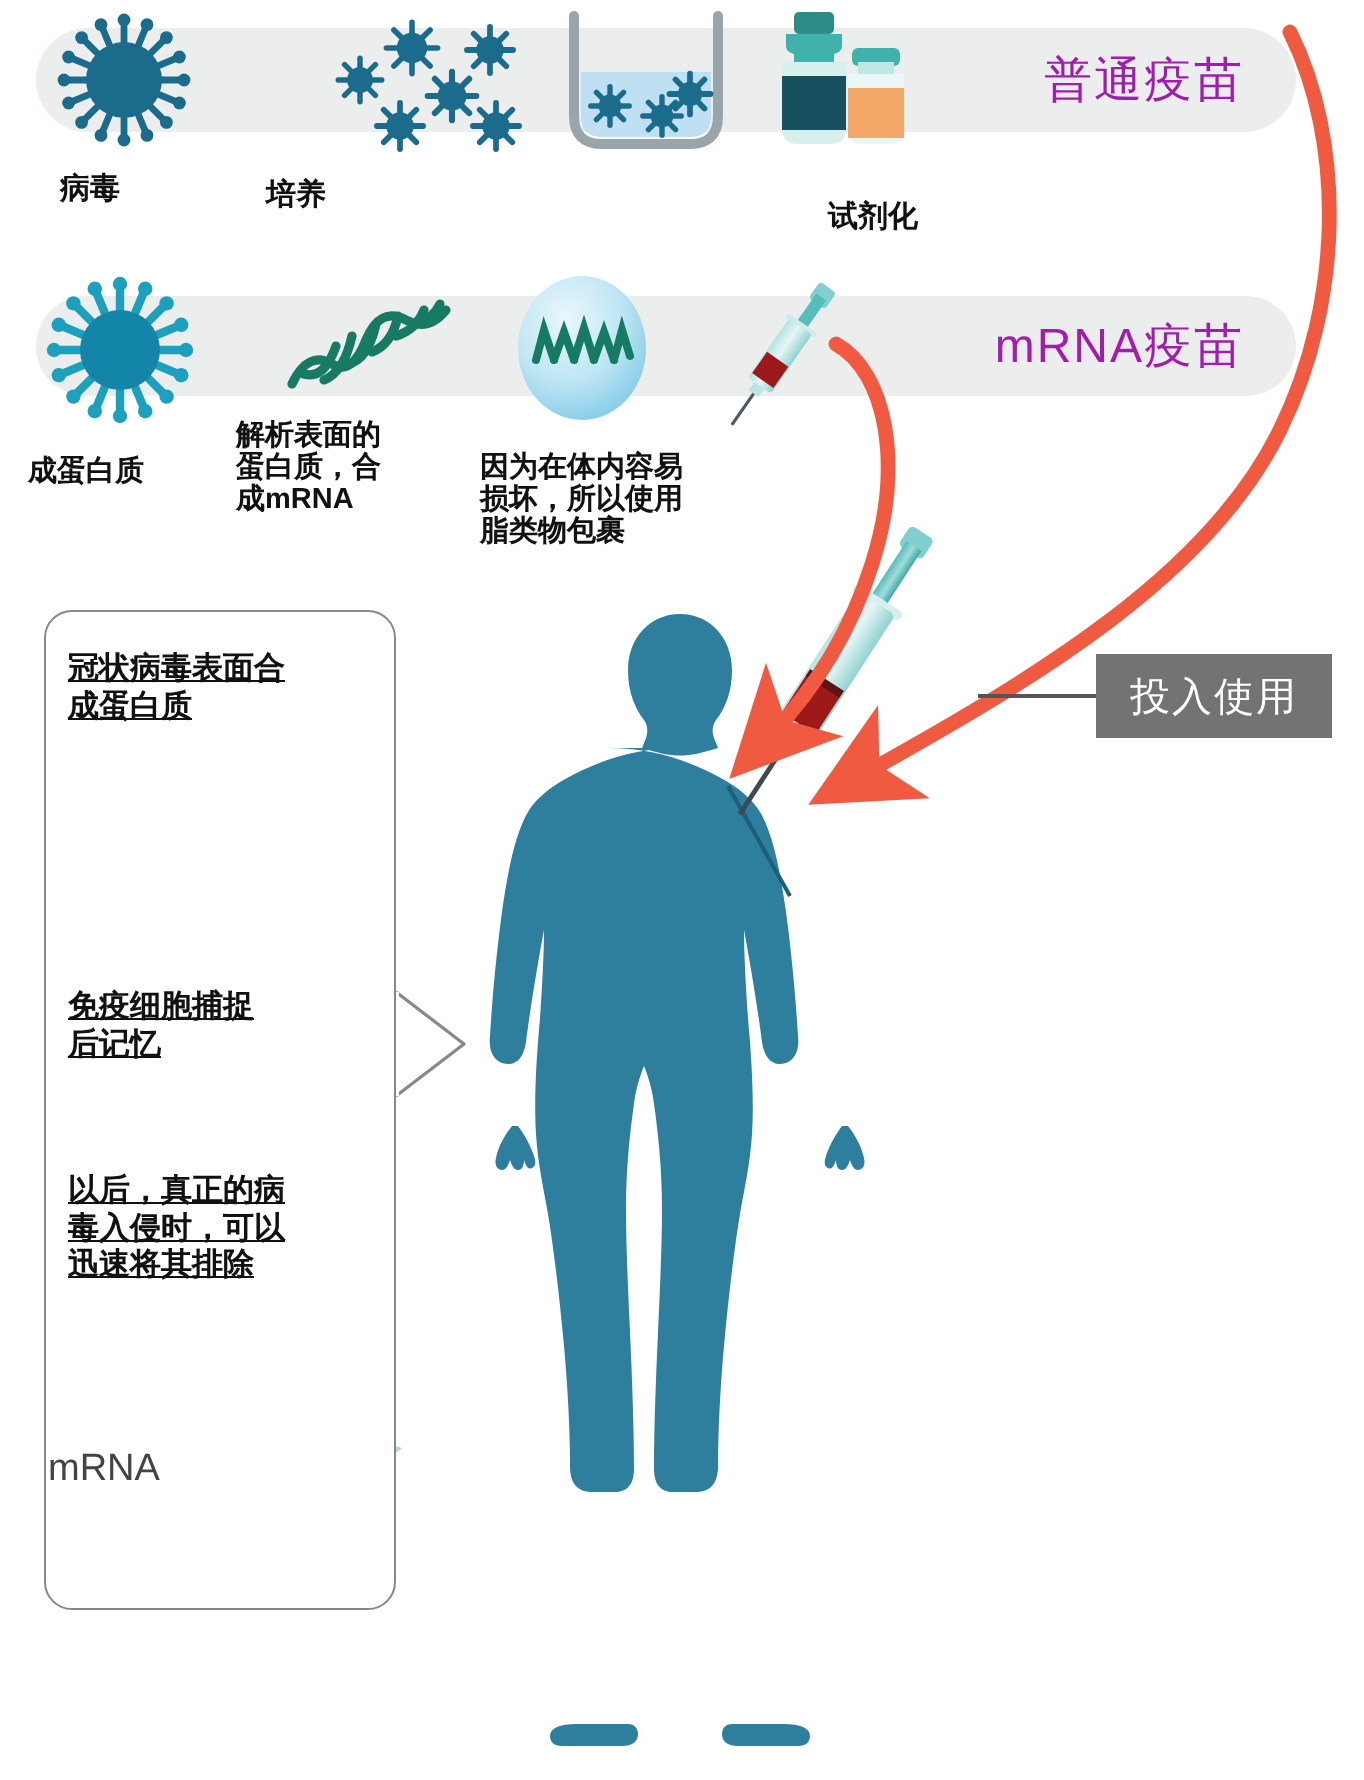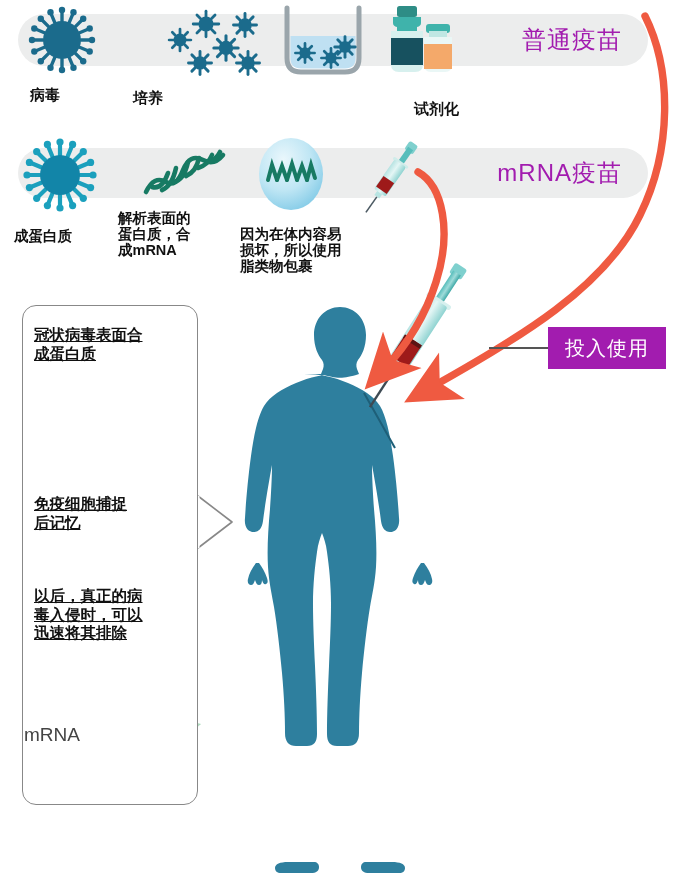--- a/index.html
+++ b/index.html
@@ -58,21 +58,21 @@
     line-height:1.2;
     white-space:pre-line;
     text-decoration:underline;
   }
 
   
   #redbox{
     position:absolute;
     left:548px;top:327px;
     width:118px;height:42px;
-    background:#a21caf;
+    background:#737373;
     display:flex;align-items:center;justify-content:center;
   }
   #redbox span{
     color:#ffffff;font-size:20px;letter-spacing:1px;white-space:nowrap;
   }
   #redbox-leader{
     position:absolute;left:489px;top:347px;width:60px;height:1.6px;
     background:#555;
   }
 

